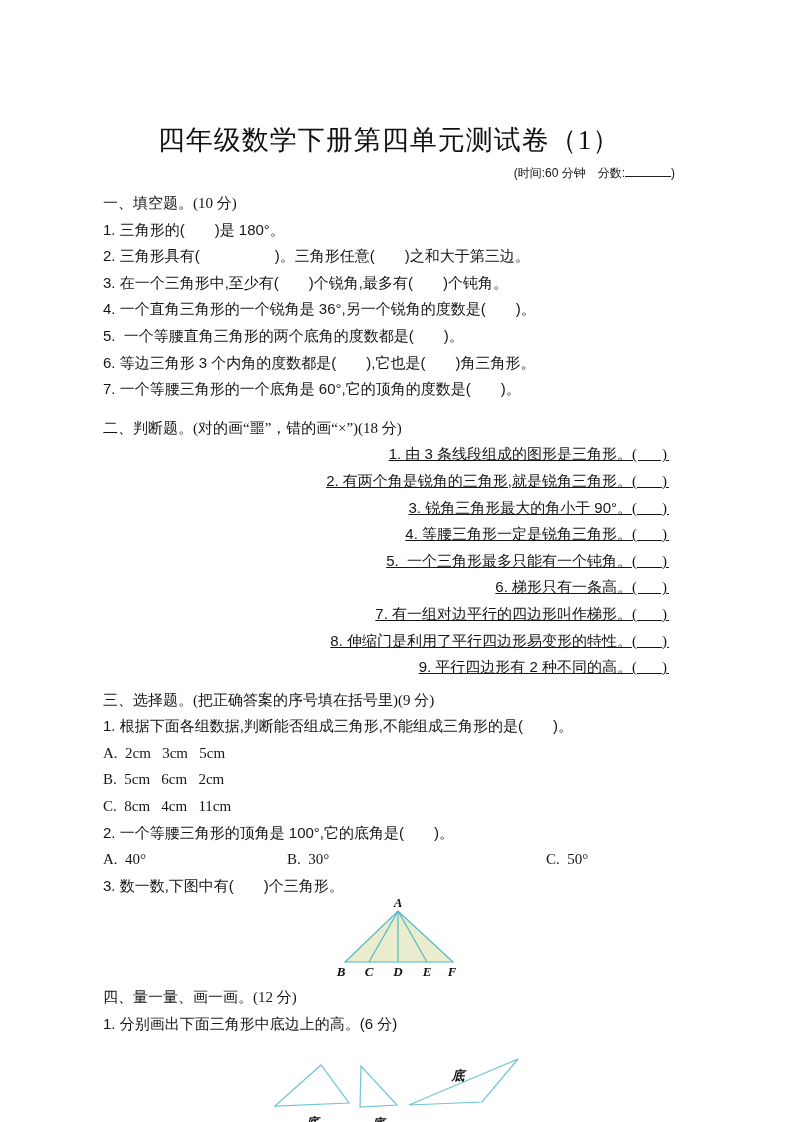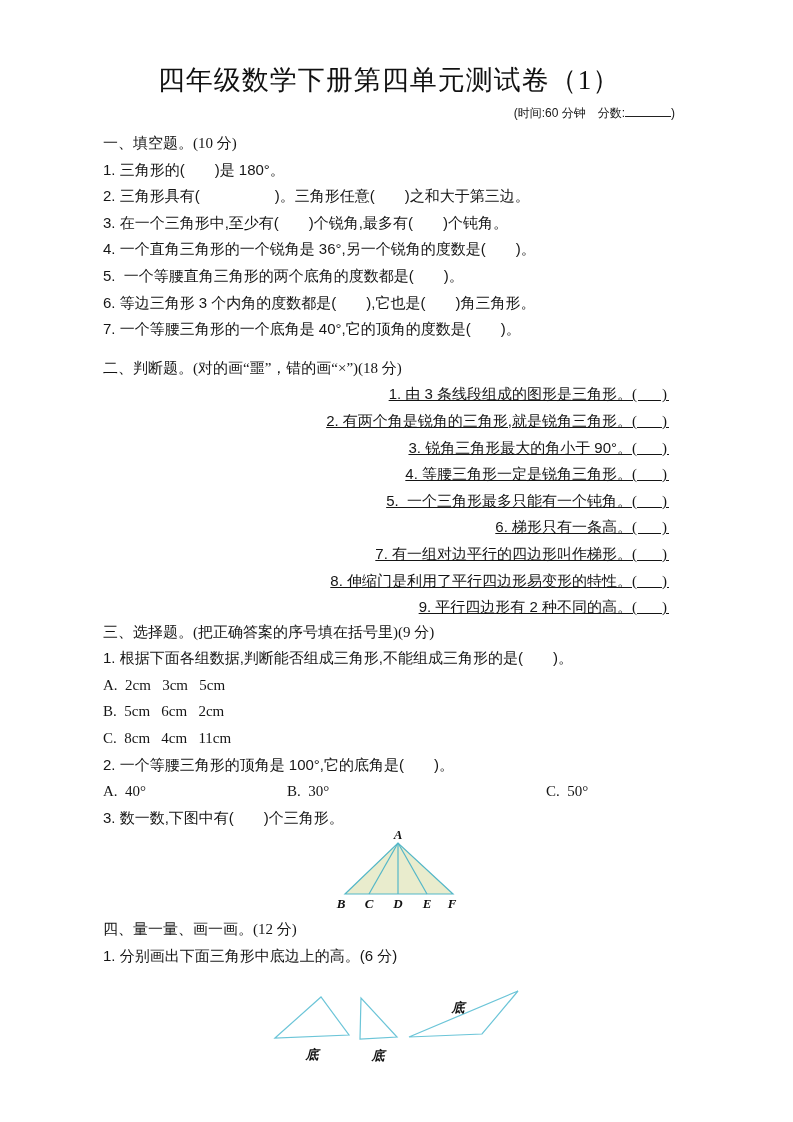--- a/index.html
+++ b/index.html
@@ -1,27 +1,27 @@
 <!DOCTYPE html>
 <html style="--stroke: #54b7c8; --fill: #e9eccd; --outline: #6cc5d8;"><head>
 <meta charset="utf-8">
 <style>
   html,body { margin:0; padding:0; background:#ffffff; }
   .page { position:relative; width:793px; height:1122px; background:#fff; color:#151515;
           font-family:"Liberation Sans", sans-serif; overflow:hidden; }
   .content { padding:0 118px 0 103px; }
-  .title { padding-top:60px; text-align:center; font-family:"Liberation Serif", serif;
+  .title { padding-top:120px; text-align:center; font-family:"Liberation Serif", serif;
            font-size:27px; line-height:40px; letter-spacing:1px; white-space:pre; color:#111; }
   .info { text-align:right; font-size:12px; line-height:26px; white-space:pre; }
   .blank { display:inline-block; width:46px; height:14px; border-bottom:1.5px solid #222; }
   .line { font-size:15px; line-height:18.6px; white-space:pre;margin-top:8px; }
   .heading { font-family:"Liberation Serif", serif; }
   .serif { font-family:"Liberation Serif", serif; }
   .sec2h { margin-top:20px; }
-  .sec3h { margin-top:6px; }
+  .sec3h { margin-top:14px; }
   .judge { display:flex; justify-content:flex-end;text-decoration:underline; }
   .ansr { padding-right:6px; letter-spacing:2px; }
   .optrow { display:flex; font-family:"Liberation Serif", serif; }
   .optrow .oa { width:184px; } .optrow .ob { width:259px; }
   .fig1 { height:85px; margin-left:227px; }
   .fig2 { height:82px; margin-left:162px; margin-top:20px; }
   .q2line { margin-top:40px; }
   svg { display:block; }
   svg text { font:italic bold 13px "Liberation Serif", serif; fill:#111; }
   .tri-main { fill:var(--fill); stroke:var(--stroke); stroke-width:1.2; }
@@ -38,21 +38,21 @@
 
     <div class="info"><span>(时间:60 分钟　分数:</span><span class="blank"></span><span>)</span></div>
 
     <div class="line heading">一、填空题。(10 分)</div>
     <div class="line">1. 三角形的(　　)是 180°。</div>
     <div class="line">2. 三角形具有(　　　　　)。三角形任意(　　)之和大于第三边。</div>
     <div class="line">3. 在一个三角形中,至少有(　　)个锐角,最多有(　　)个钝角。</div>
     <div class="line">4. 一个直角三角形的一个锐角是 36°,另一个锐角的度数是(　　)。</div>
     <div class="line">5.  一个等腰直角三角形的两个底角的度数都是(　　)。</div>
     <div class="line">6. 等边三角形 3 个内角的度数都是(　　),它也是(　　)角三角形。</div>
-    <div class="line">7. 一个等腰三角形的一个底角是 40°,它的顶角的度数是(　　)。</div>
+    <div class="line">7. 一个等腰三角形的一个底角是 60°,它的顶角的度数是(　　)。</div>
 
     <div class="line heading sec2h">二、判断题。(对的画“噩”，错的画“×”)(18 分)</div>
     <div class="line judge"><span>1. 由 3 条线段组成的图形是三角形。</span><span class="ansr serif">(    )</span></div>
     <div class="line judge"><span>2. 有两个角是锐角的三角形,就是锐角三角形。</span><span class="ansr serif">(    )</span></div>
     <div class="line judge"><span>3. 锐角三角形最大的角小于 90°。</span><span class="ansr serif">(    )</span></div>
     <div class="line judge"><span>4. 等腰三角形一定是锐角三角形。</span><span class="ansr serif">(    )</span></div>
     <div class="line judge"><span>5.  一个三角形最多只能有一个钝角。</span><span class="ansr serif">(    )</span></div>
     <div class="line judge"><span>6. 梯形只有一条高。</span><span class="ansr serif">(    )</span></div>
     <div class="line judge"><span>7. 有一组对边平行的四边形叫作梯形。</span><span class="ansr serif">(    )</span></div>
     <div class="line judge"><span>8. 伸缩门是利用了平行四边形易变形的特性。</span><span class="ansr serif">(    )</span></div>

